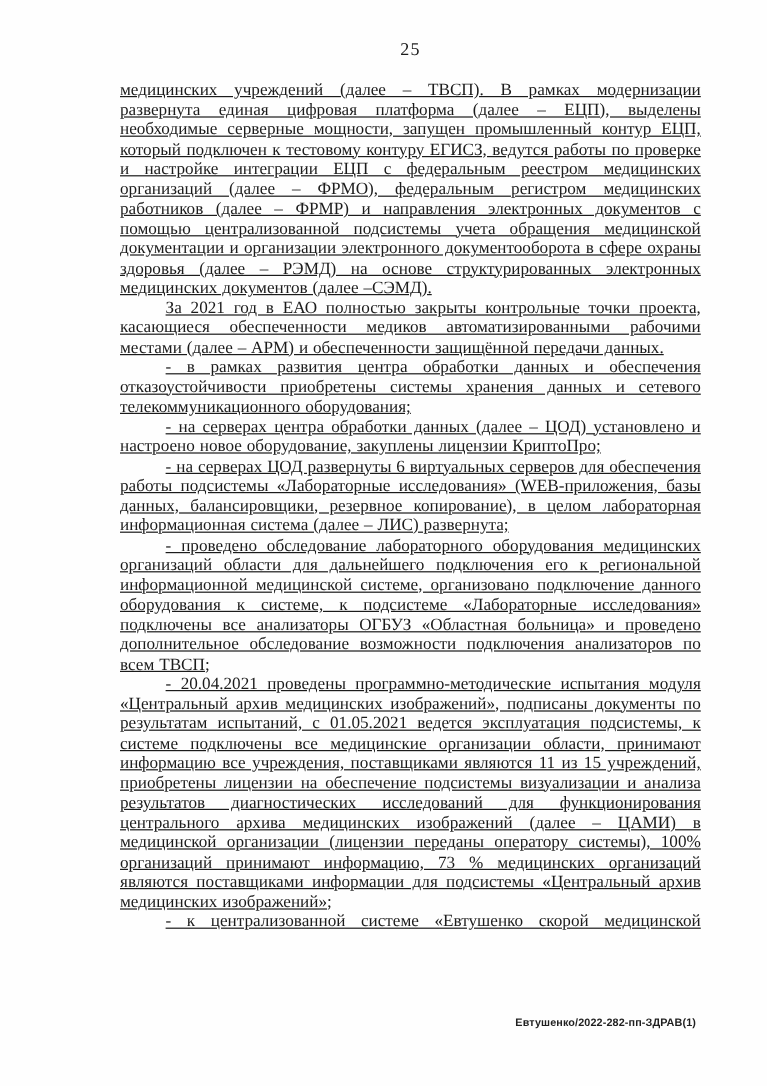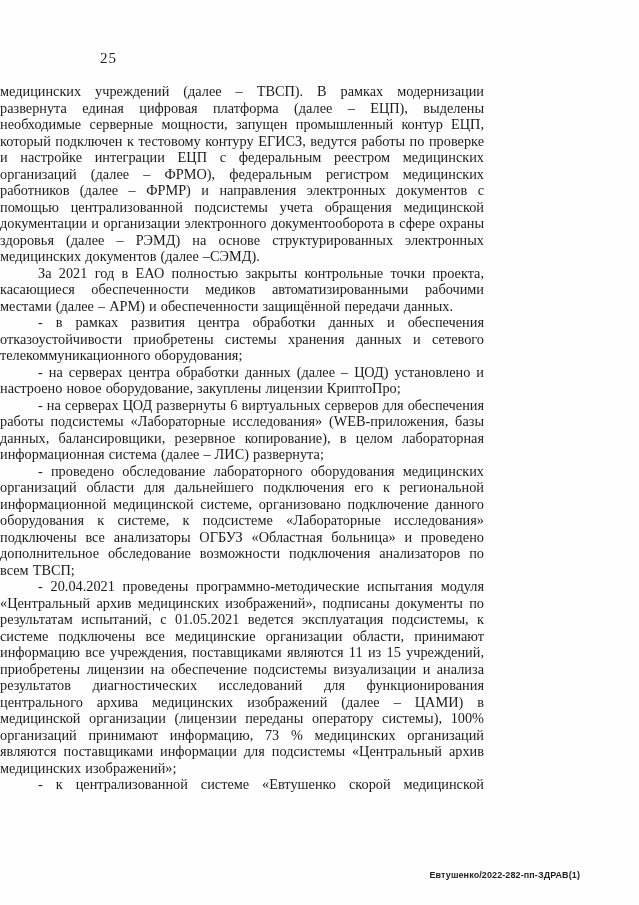--- a/index.html
+++ b/index.html
@@ -10,49 +10,51 @@
   .page {
     position: relative;
     width: 639px;
     height: 905px;
     background: #fefefe;
     overflow: hidden;
     font-family: "Liberation Serif", serif;
     color: #1b1b1b;
   }
   .page-number {
-    padding-top: 50px;
+    padding-top: 34px;
     margin-left: 100px;
     width: 484px;
-    text-align: left;
+    text-align: center;
     font-size: 15px;
     letter-spacing: 1px;
   }
   .doc-body {
     margin-top: 16px;
+    margin-left: 100px;
     width: 484px;
     text-align: justify;
     font-size: 14.3px;
     line-height: 16.5px;
     word-spacing: 0.5px;
+    text-decoration: underline;
   }
   .doc-body p {
     margin: 0;
     padding: 0;
     text-indent: 38px;
   }
   .doc-body p.continuation {
     text-indent: 0;
   }
   .doc-body p.stretch-last {
     text-align-last: justify;
   }
   .footer-ref {
     position: absolute;
-    top: 870px;
+    top: 847px;
     right: 59px;
     font-family: "Liberation Sans", sans-serif;
     font-size: 9px;
     font-weight: bold;
     color: #1f1f1f;
     letter-spacing: 0.1px;
   }
 </style>
 </head>
 <body>

